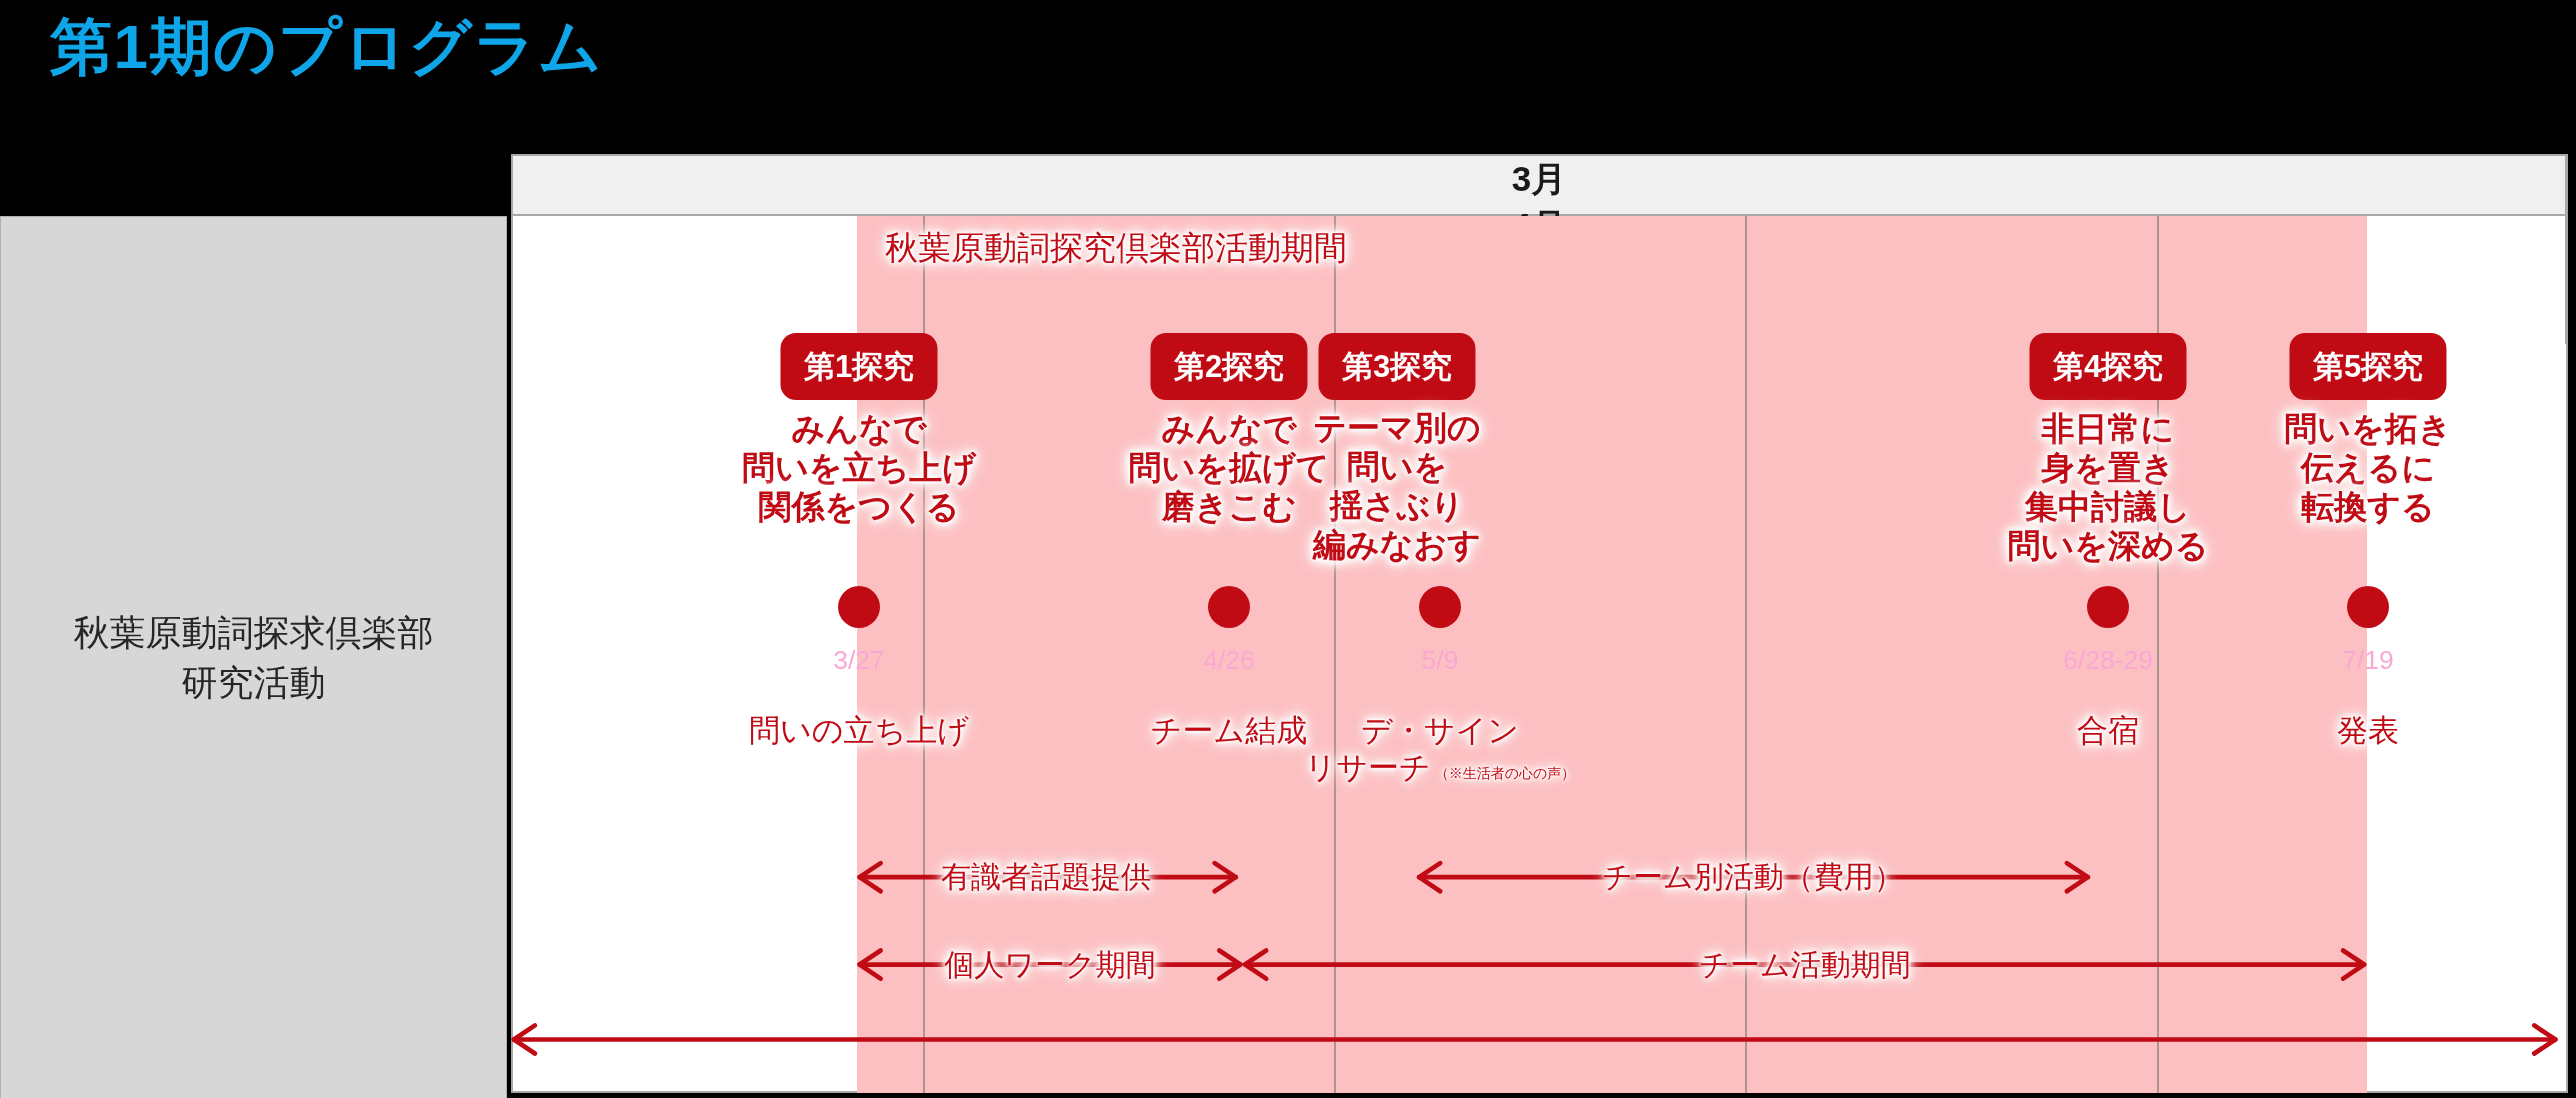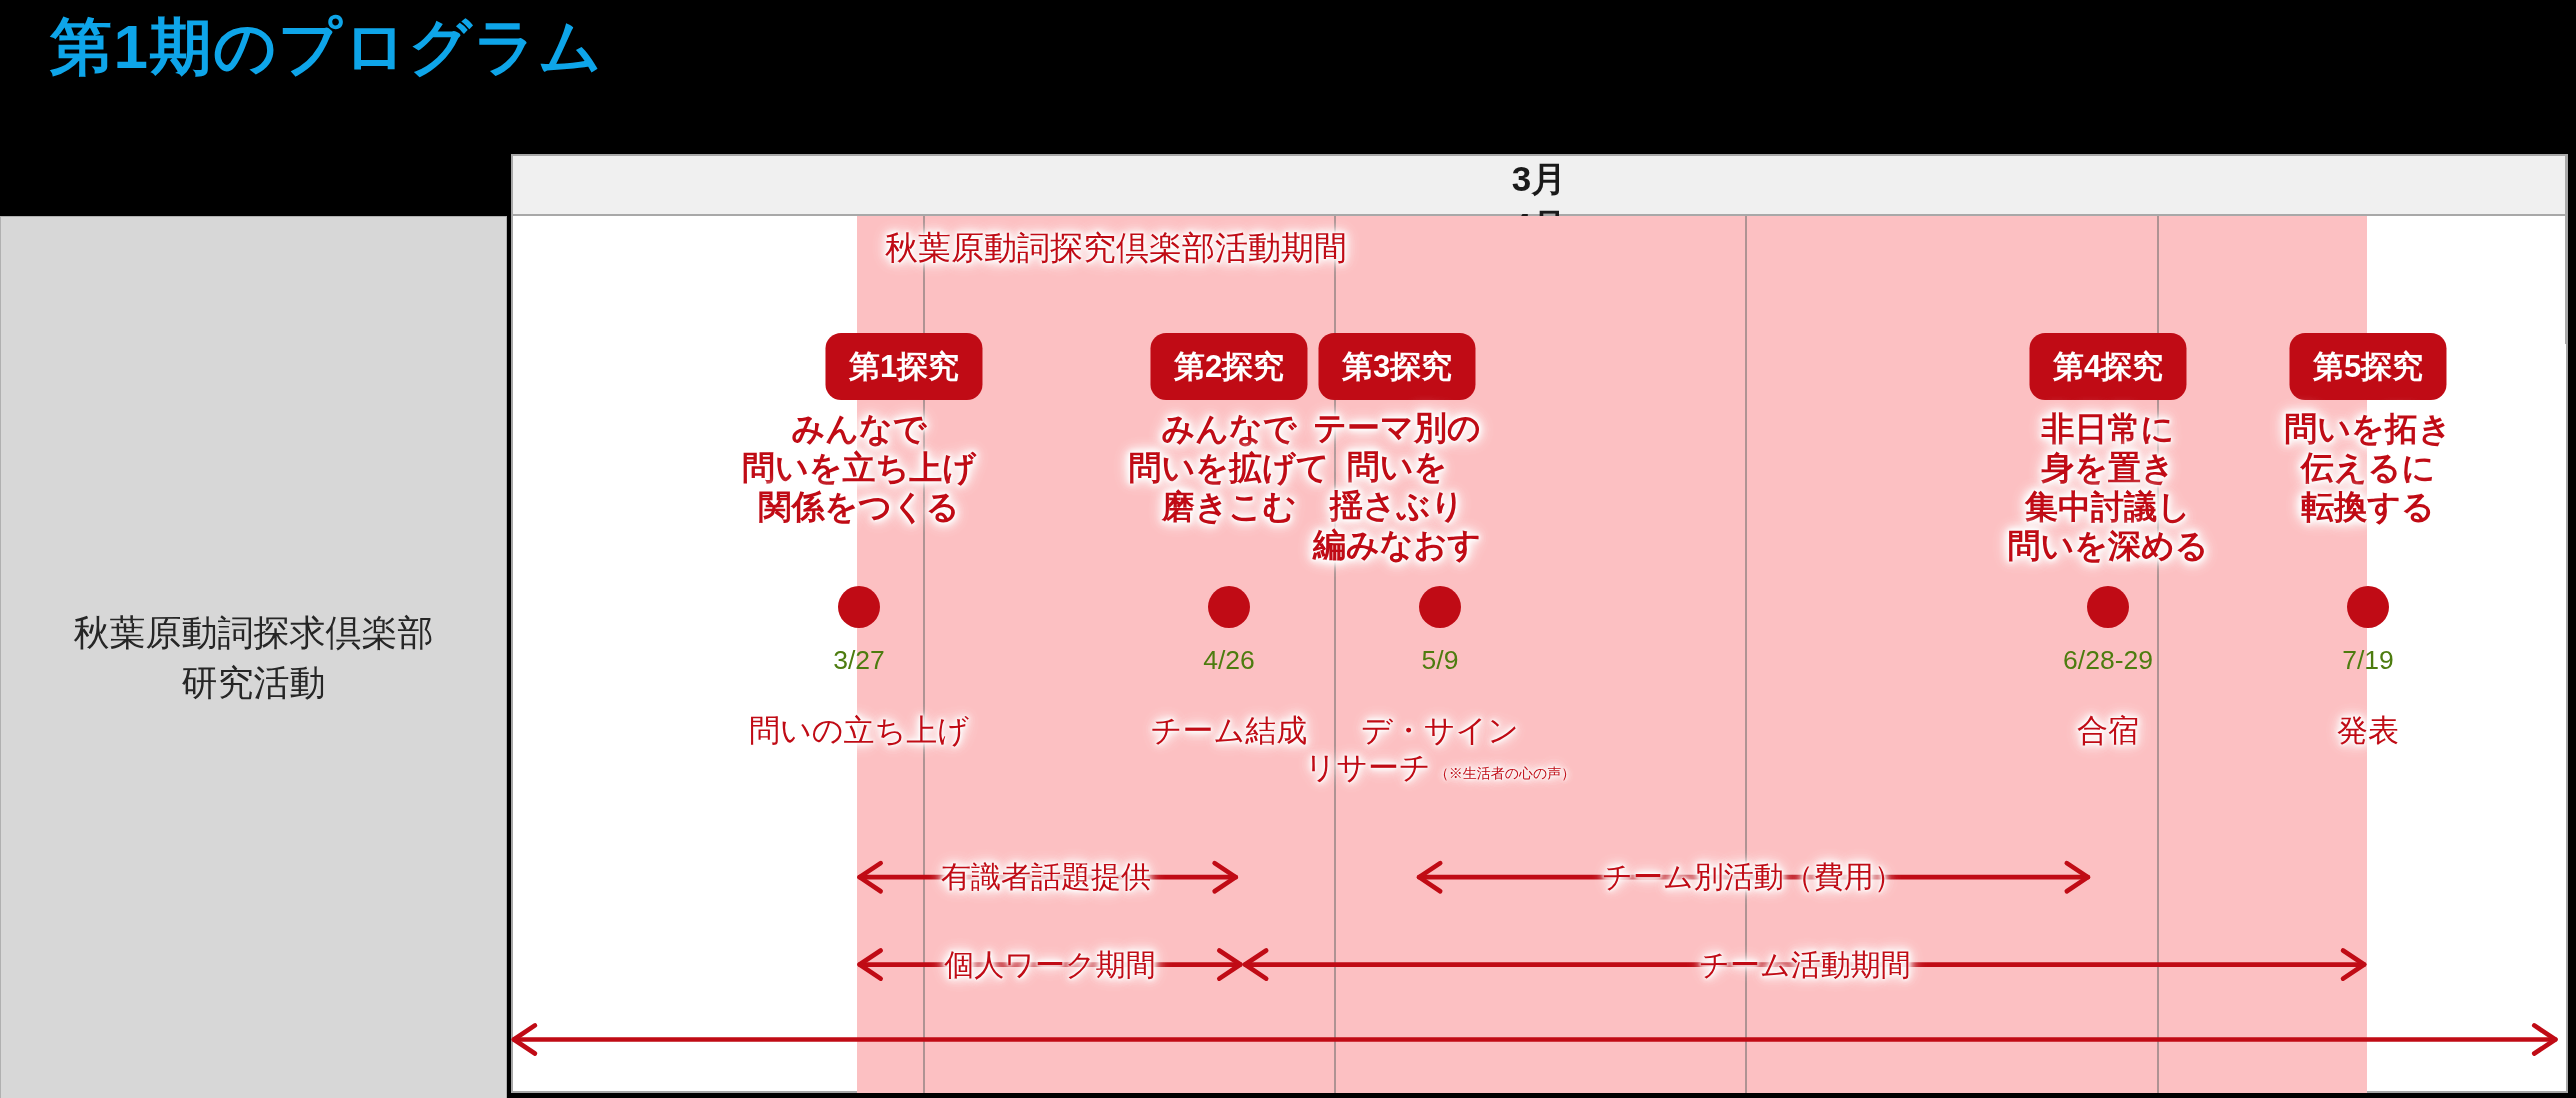--- a/index.html
+++ b/index.html
@@ -29,21 +29,21 @@
   .red{color:#c00b15;}
   .glow{text-shadow:0 0 3.1px #fff,0 0 3.1px #fff,0 0 6.2px #fff,0 0 6.2px #fff,
         0 0 11px #fff,0 0 11px #fff,0 0 17px #fff,0 0 17px #fff;}
   .badge{position:absolute;top:333px;transform:translateX(-50%);height:67px;line-height:67px;
          padding:0 23.4px;background:#c00b15;color:#fff;font-size:31px;font-weight:bold;
          border-radius:15.6px;white-space:nowrap;z-index:4;}
   .desc{position:absolute;top:409px;transform:translateX(-50%);text-align:center;
         font-size:33px;font-weight:bold;line-height:39px;white-space:nowrap;z-index:4;}
   .dot{position:absolute;top:586px;width:42px;height:42px;border-radius:50%;background:#c00b15;
        transform:translateX(-50%);z-index:4;}
-  .mdate{position:absolute;top:645px;transform:translateX(-50%);font-size:26.5px;color:#4d7c0f;
+  .mdate{position:absolute;top:645px;transform:translateX(-50%);font-size:26.5px;color:#f9a8d4;
          white-space:nowrap;z-index:4;}
   .mlabel{position:absolute;top:712px;transform:translateX(-50%);text-align:center;
           font-size:31px;line-height:37px;white-space:nowrap;z-index:4;}
   .mlabel .note{font-size:14px;}
   #arrowSvg{position:absolute;left:0;top:0;width:2576px;height:1098px;z-index:5;pointer-events:none;}
   .arrowlabel{position:absolute;transform:translate(-50%,-50%);font-size:30px;white-space:nowrap;z-index:6;}
 </style>
 </head>
 <body>
 
@@ -82,21 +82,21 @@
       <path d="M 1622 1218 L 1595 1236 L 1622 1254" stroke="#c00b15" stroke-width="6" fill="none" stroke-linecap="round" stroke-linejoin="round"></path>
       <path d="M 3002 1218 L 3029 1236 L 3002 1254" stroke="#c00b15" stroke-width="6" fill="none" stroke-linecap="round" stroke-linejoin="round"></path>
       <path d="M 658 1332 L 3274 1332" stroke="#c00b15" stroke-width="6" fill="none" stroke-linecap="round" stroke-linejoin="round"></path>
       <path d="M 685 1314 L 658 1332 L 685 1350" stroke="#c00b15" stroke-width="6" fill="none" stroke-linecap="round" stroke-linejoin="round"></path>
       <path d="M 3247 1314 L 3274 1332 L 3247 1350" stroke="#c00b15" stroke-width="6" fill="none" stroke-linecap="round" stroke-linejoin="round"></path>
     </svg>
 <div class="divider" style="left: 923px;"></div>
     <div class="divider" style="left: 1334px;"></div>
     <div class="divider" style="left: 1745px;"></div>
     <div class="divider" style="left: 2157px;"></div>
-    <div class="badge" style="left: 904px;">第1探究</div>
+    <div class="badge" style="left: 859px;">第1探究</div>
     <div class="desc red glow" style="left: 859px;">
       <div>みんなで</div>
       <div>問いを立ち上げ</div>
       <div>関係をつくる</div>
     </div>
     <div class="dot" style="left: 859px;"></div>
     <div class="mdate" style="left: 859px;">3/27</div>
     <div class="mlabel red glow" style="left: 859px;">
       <div>問いの立ち上げ</div>
     </div>

